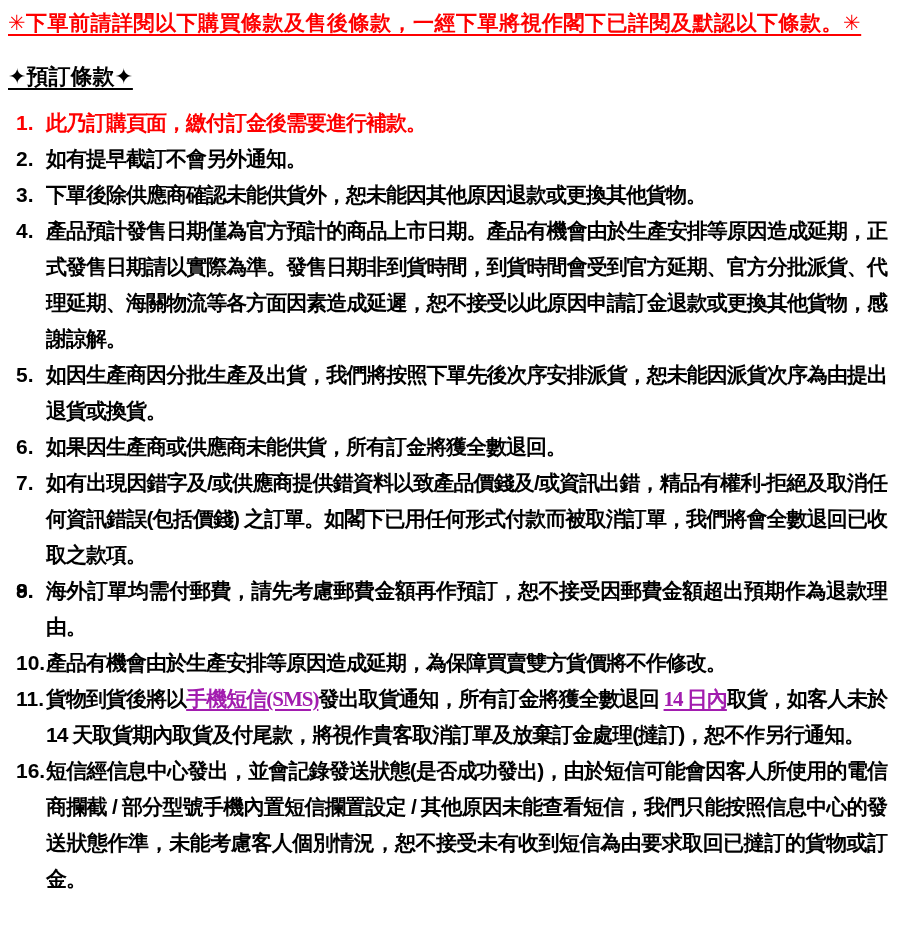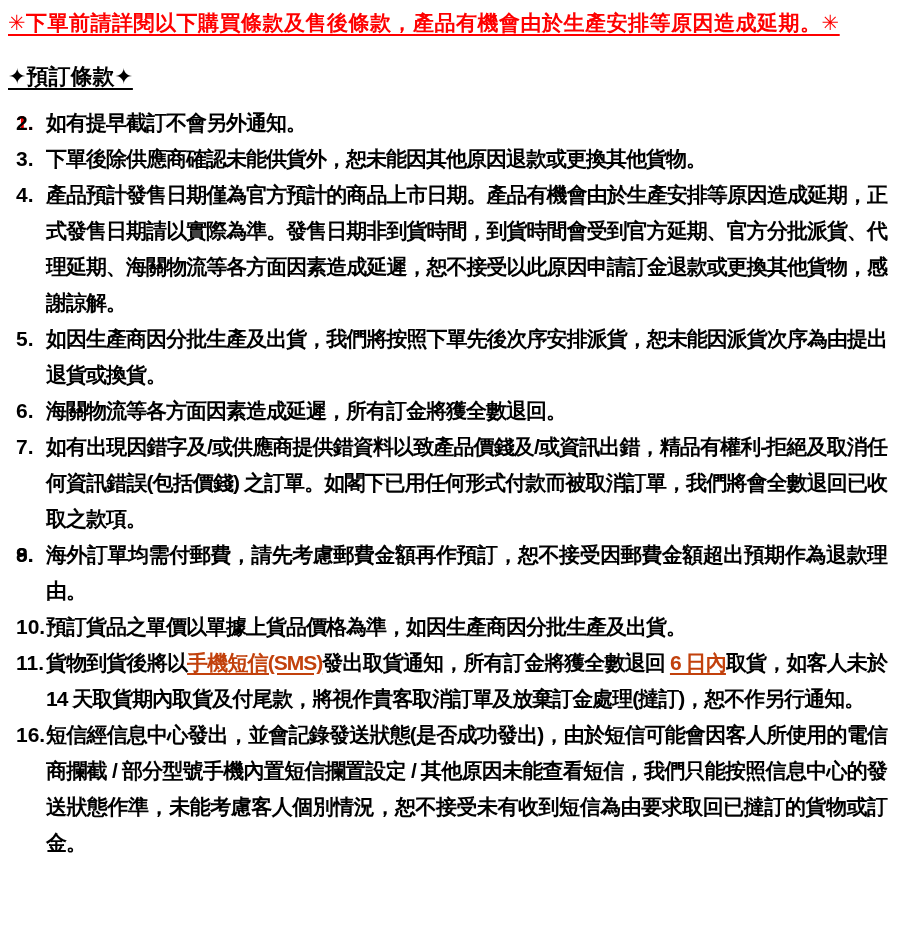--- a/index.html
+++ b/index.html
@@ -56,47 +56,48 @@
     text-align: justify;
   }
   .term-num {
     position: absolute;
     left: 16px;
     top: 0;
     letter-spacing: 0;
   }
   .term-item.red { color: #fe0000; }
   .seg-red-underline {
-    color: #c2410c;
+    color: #a21caf;
     text-decoration: underline;
     text-decoration-thickness: 2px;
     text-underline-offset: 3px;
+    font-family: Liberation Serif, serif;
   }
 </style>
 </head>
 <body>
 
 <div class="page">
 
   <div class="notice">
-    <span class="notice-text">✳下單前請詳閱以下購買條款及售後條款，產品有機會由於生產安排等原因造成延期。✳</span>
+    <span class="notice-text">✳下單前請詳閱以下購買條款及售後條款，一經下單將視作閣下已詳閱及默認以下條款。✳</span>
   </div>
 
   <div class="section-heading">
     <span class="section-heading-text">✦預訂條款✦</span>
   </div>
 
   <div class="terms-list">
-      <div class="term-item red"><span class="term-num">1.</span></div>
+      <div class="term-item red"><span class="term-num">1.</span><span class="term-text"><span class="seg-plain">此乃訂購頁面，繳付訂金後需要進行補款。</span></span></div>
       <div class="term-item"><span class="term-num">2.</span><span class="term-text"><span class="seg-plain">如有提早截訂不會另外通知。</span></span></div>
       <div class="term-item"><span class="term-num">3.</span><span class="term-text"><span class="seg-plain">下單後除供應商確認未能供貨外，恕未能因其他原因退款或更換其他貨物。</span></span></div>
       <div class="term-item"><span class="term-num">4.</span><span class="term-text"><span class="seg-plain">產品預計發售日期僅為官方預計的商品上市日期。產品有機會由於生產安排等原因造成延期，正式發售日期請以實際為準。發售日期非到貨時間，到貨時間會受到官方延期、官方分批派貨、代理延期、海關物流等各方面因素造成延遲，恕不接受以此原因申請訂金退款或更換其他貨物，感謝諒解。</span></span></div>
       <div class="term-item"><span class="term-num">5.</span><span class="term-text"><span class="seg-plain">如因生產商因分批生產及出貨，我們將按照下單先後次序安排派貨，恕未能因派貨次序為由提出退貨或換貨。</span></span></div>
-      <div class="term-item"><span class="term-num">6.</span><span class="term-text"><span class="seg-plain">海關物流等各方面因素造成延遲，所有訂金將獲全數退回。</span></span></div>
+      <div class="term-item"><span class="term-num">6.</span><span class="term-text"><span class="seg-plain">如果因生產商或供應商未能供貨，所有訂金將獲全數退回。</span></span></div>
       <div class="term-item"><span class="term-num">7.</span><span class="term-text"><span class="seg-plain">如有出現因錯字及/或供應商提供錯資料以致產品價錢及/或資訊出錯，精品有權利-拒絕及取消任何資訊錯誤(包括價錢) 之訂單。如閣下已用任何形式付款而被取消訂單，我們將會全數退回已收取之款項。</span></span></div>
       <div class="term-item"><span class="term-num">8.</span></div>
       <div class="term-item"><span class="term-num">9.</span><span class="term-text"><span class="seg-plain">海外訂單均需付郵費，請先考慮郵費金額再作預訂，恕不接受因郵費金額超出預期作為退款理由。</span></span></div>
-      <div class="term-item"><span class="term-num">10.</span><span class="term-text"><span class="seg-plain">預訂貨品之單價以單據上貨品價格為準，如因生產商因分批生產及出貨。</span></span></div>
-      <div class="term-item"><span class="term-num">11.</span><span class="term-text"><span class="seg-plain">貨物到貨後將以</span><span class="seg-red-underline">手機短信(SMS)</span><span class="seg-plain">發出取貨通知，所有訂金將獲全數退回 </span><span class="seg-red-underline">6 日內</span><span class="seg-plain">取貨，如客人未於 14 天取貨期內取貨及付尾款，將視作貴客取消訂單及放棄訂金處理(撻訂)，恕不作另行通知。</span></span></div>
+      <div class="term-item"><span class="term-num">10.</span><span class="term-text"><span class="seg-plain">產品有機會由於生產安排等原因造成延期，為保障買賣雙方貨價將不作修改。</span></span></div>
+      <div class="term-item"><span class="term-num">11.</span><span class="term-text"><span class="seg-plain">貨物到貨後將以</span><span class="seg-red-underline">手機短信(SMS)</span><span class="seg-plain">發出取貨通知，所有訂金將獲全數退回 </span><span class="seg-red-underline">14 日內</span><span class="seg-plain">取貨，如客人未於 14 天取貨期內取貨及付尾款，將視作貴客取消訂單及放棄訂金處理(撻訂)，恕不作另行通知。</span></span></div>
       <div class="term-item"><span class="term-num">16.</span><span class="term-text"><span class="seg-plain">短信經信息中心發出，並會記錄發送狀態(是否成功發出)，由於短信可能會因客人所使用的電信商攔截 / 部分型號手機內置短信攔置設定 / 其他原因未能查看短信，我們只能按照信息中心的發送狀態作準，未能考慮客人個別情況，恕不接受未有收到短信為由要求取回已撻訂的貨物或訂金。</span></span></div>
     </div>
 
 </div>
 
 </body></html>

